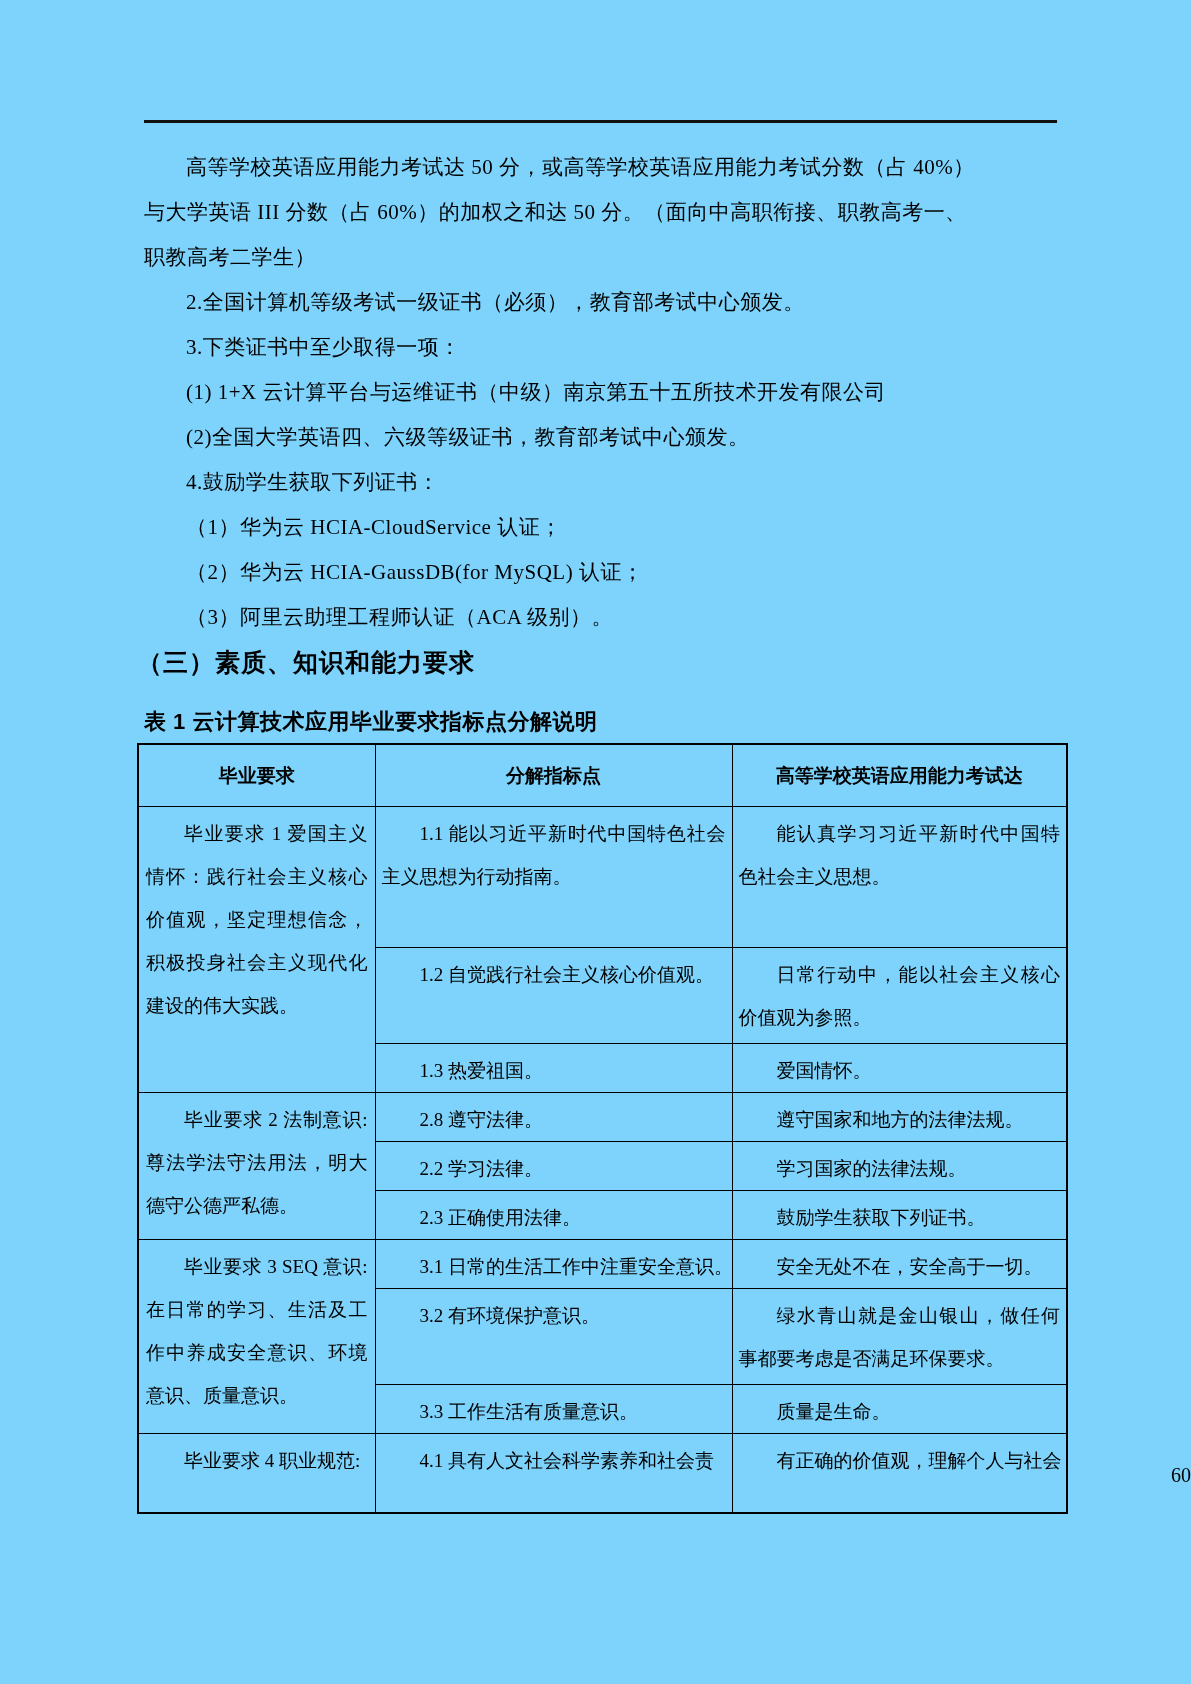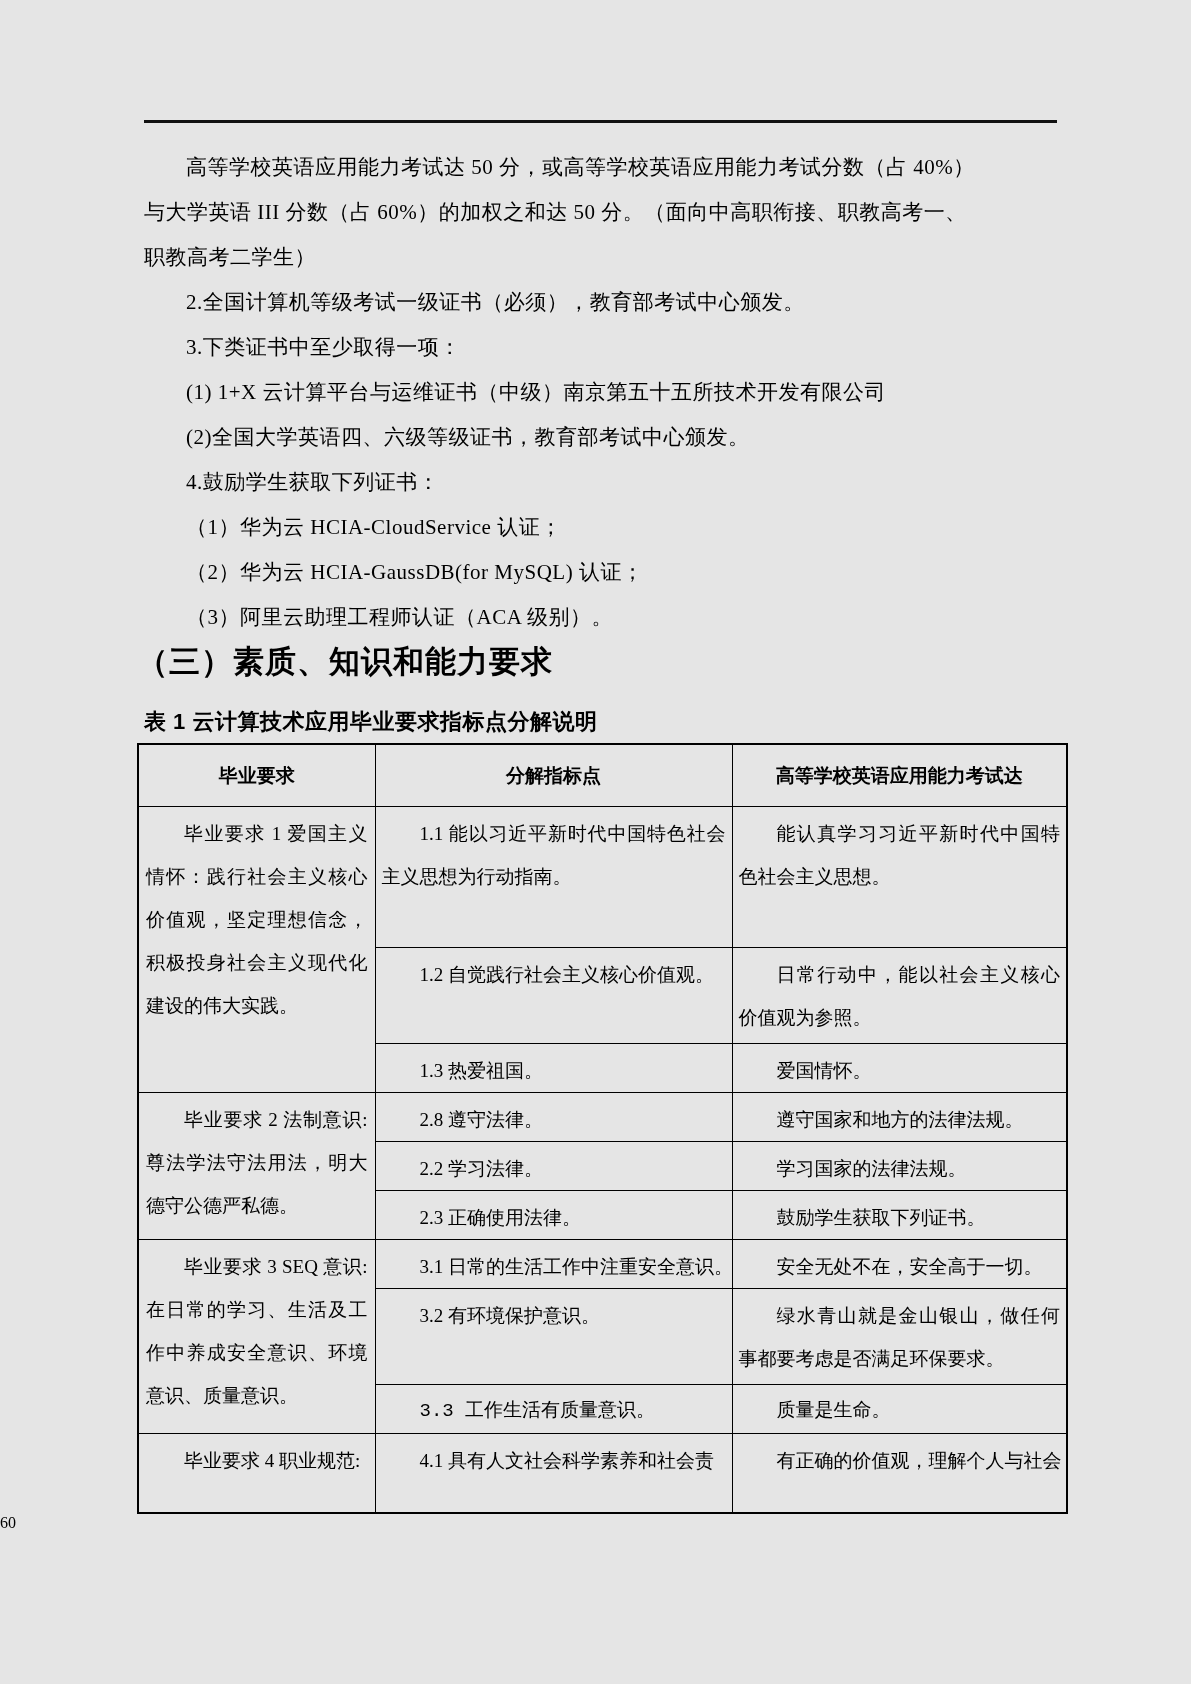--- a/index.html
+++ b/index.html
@@ -2,21 +2,21 @@
 <html><head>
 <meta charset="utf-8">
 <style>
   * { margin: 0; padding: 0; box-sizing: border-box; }
   html, body { background: #9e9e9e; }
   .page {
     position: relative;
     width: 1191px;
     height: 1684px;
     margin: 0 auto;
-    background: #e5e5e5;
+    background: #7dd3fc;
     color: #000000;
     font-family: "Liberation Serif", "DejaVu Serif", serif;
     overflow: hidden;
   }
   
   .top-rule {
     position: absolute;
     left: 144px; top: 120px;
     width: 913px; height: 3px;
     border-top: 2px solid #111;
@@ -32,21 +32,21 @@
     letter-spacing: 0.5px;
     white-space: nowrap;
   }
   .line { height: 45px; }
   .indent { text-indent: 2em; }
   
   .section-heading {
     position: absolute;
     left: 137px; top: 641px;
     width: 920px;
-    font-size: 31px;
+    font-size: 25px;
     font-weight: bold;
     line-height: 42px;
     letter-spacing: 1px;
     font-family: "Liberation Sans", "DejaVu Sans", sans-serif;
   }
   
   .table-title {
     position: absolute;
     left: 144px; top: 700px;
     width: 913px;
@@ -93,29 +93,29 @@
   td.nw { white-space: nowrap; }
   tr.hdr { height: 62px; }
   tr.r11 { height: 141px; }
   tr.r12 { height: 96px; }
   tr.r13 { height: 47px; }
   tr.r21 { height: 48px; }
   tr.r22 { height: 48px; }
   tr.r23 { height: 46px; }
   tr.r31 { height: 49px; }
   tr.r32 { height: 96px; margin-left: 32px; }
-  tr.r33 { height: 49px; font-family: Liberation Mono, monospace; }
+  tr.r33 { height: 49px; }
   tr.r41 { height: 80px; }
   
   .footer {
     position: absolute;
-    left: 0; top: 1508px;
+    left: 0; top: 1460px;
     width: 100%;
-    text-align: left;
-    font-size: 16px;
+    text-align: right;
+    font-size: 20px;
     line-height: 30px;
   }
 </style>
 </head>
 <body>
 
 <div class="page">
 
   <div class="top-rule"></div>
 

